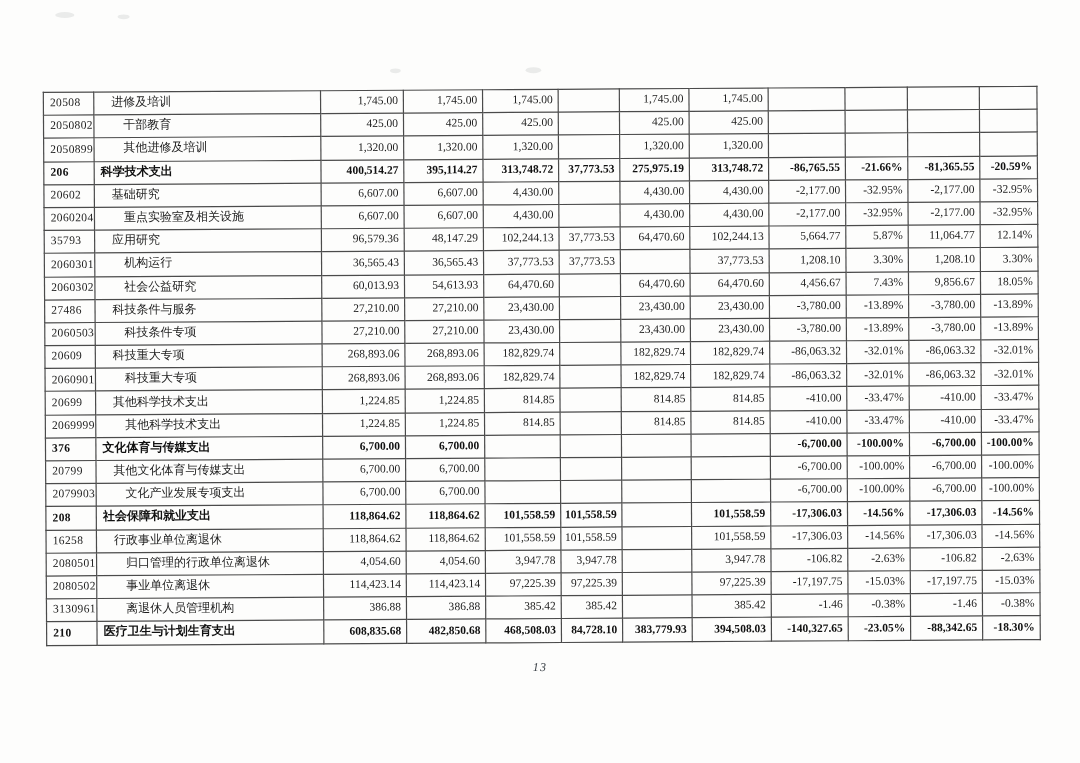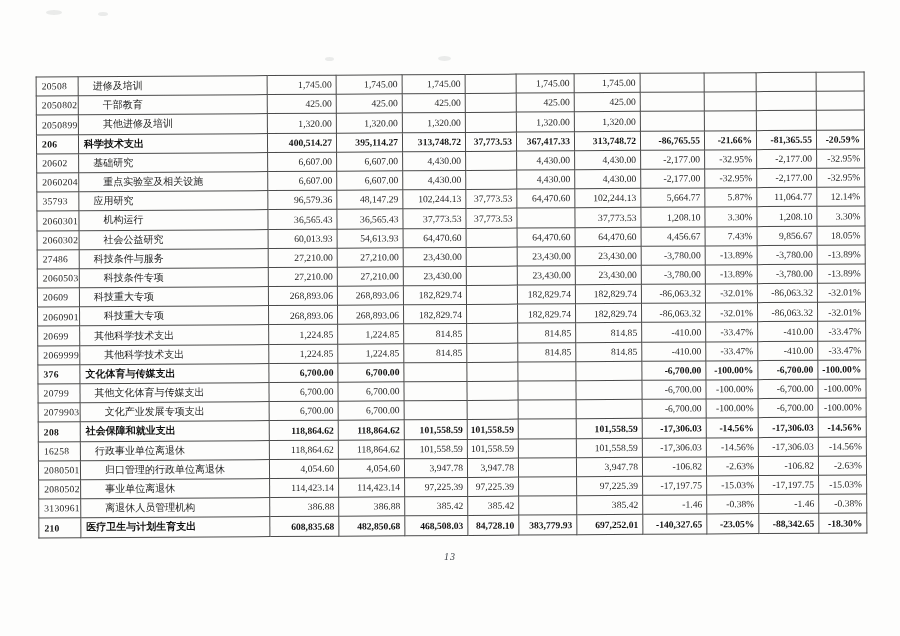--- a/index.html
+++ b/index.html
@@ -107,21 +107,21 @@
           <td class="num"></td>
           <td class="num"></td>
         </tr>
         <tr class="bold">
           <td class="code">206</td>
           <td class="name lvl1">科学技术支出</td>
           <td class="num">400,514.27</td>
           <td class="num">395,114.27</td>
           <td class="num">313,748.72</td>
           <td class="num">37,773.53</td>
-          <td class="num">367,417.33</td>
+          <td class="num">275,975.19</td>
           <td class="num">313,748.72</td>
           <td class="num">-86,765.55</td>
           <td class="num">-21.66%</td>
           <td class="num">-81,365.55</td>
           <td class="num">-20.59%</td>
         </tr>
         <tr>
           <td class="code">20602</td>
           <td class="name lvl2">基础研究</td>
           <td class="num">6,607.00</td>
@@ -388,21 +388,21 @@
           <td class="num">-0.38%</td>
         </tr>
         <tr class="bold">
           <td class="code">210</td>
           <td class="name lvl1">医疗卫生与计划生育支出</td>
           <td class="num">608,835.68</td>
           <td class="num">482,850.68</td>
           <td class="num">468,508.03</td>
           <td class="num">84,728.10</td>
           <td class="num">383,779.93</td>
-          <td class="num">697,252.01</td>
+          <td class="num">394,508.03</td>
           <td class="num">-140,327.65</td>
           <td class="num">-23.05%</td>
           <td class="num">-88,342.65</td>
           <td class="num">-18.30%</td>
         </tr>
       </tbody>
   </table>
 
   <div class="page-num">13</div>
 </div>

